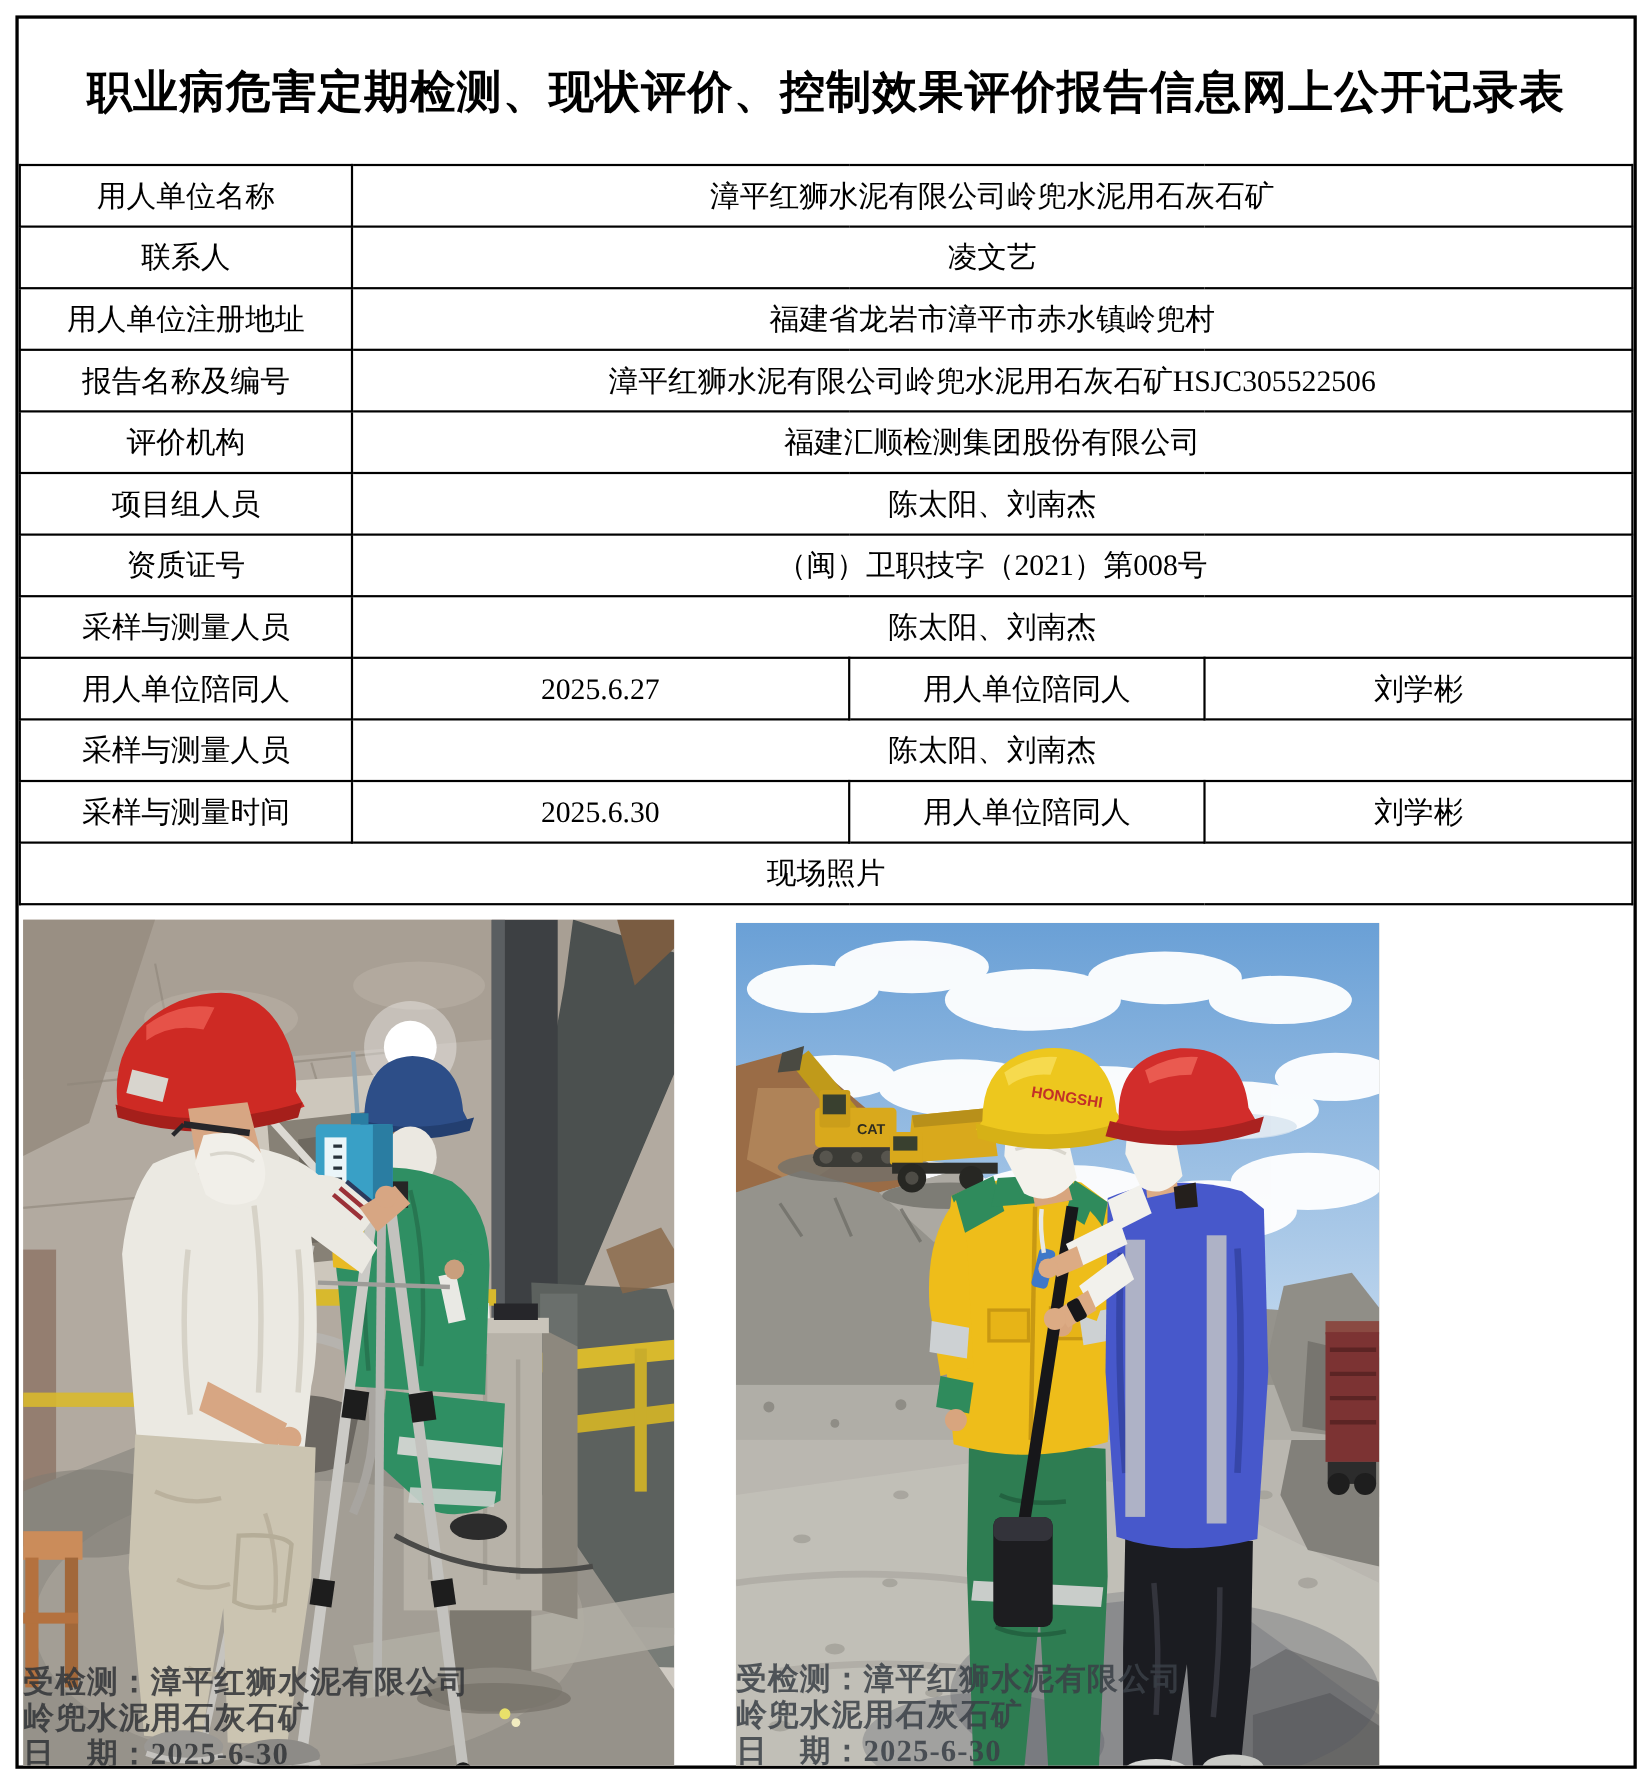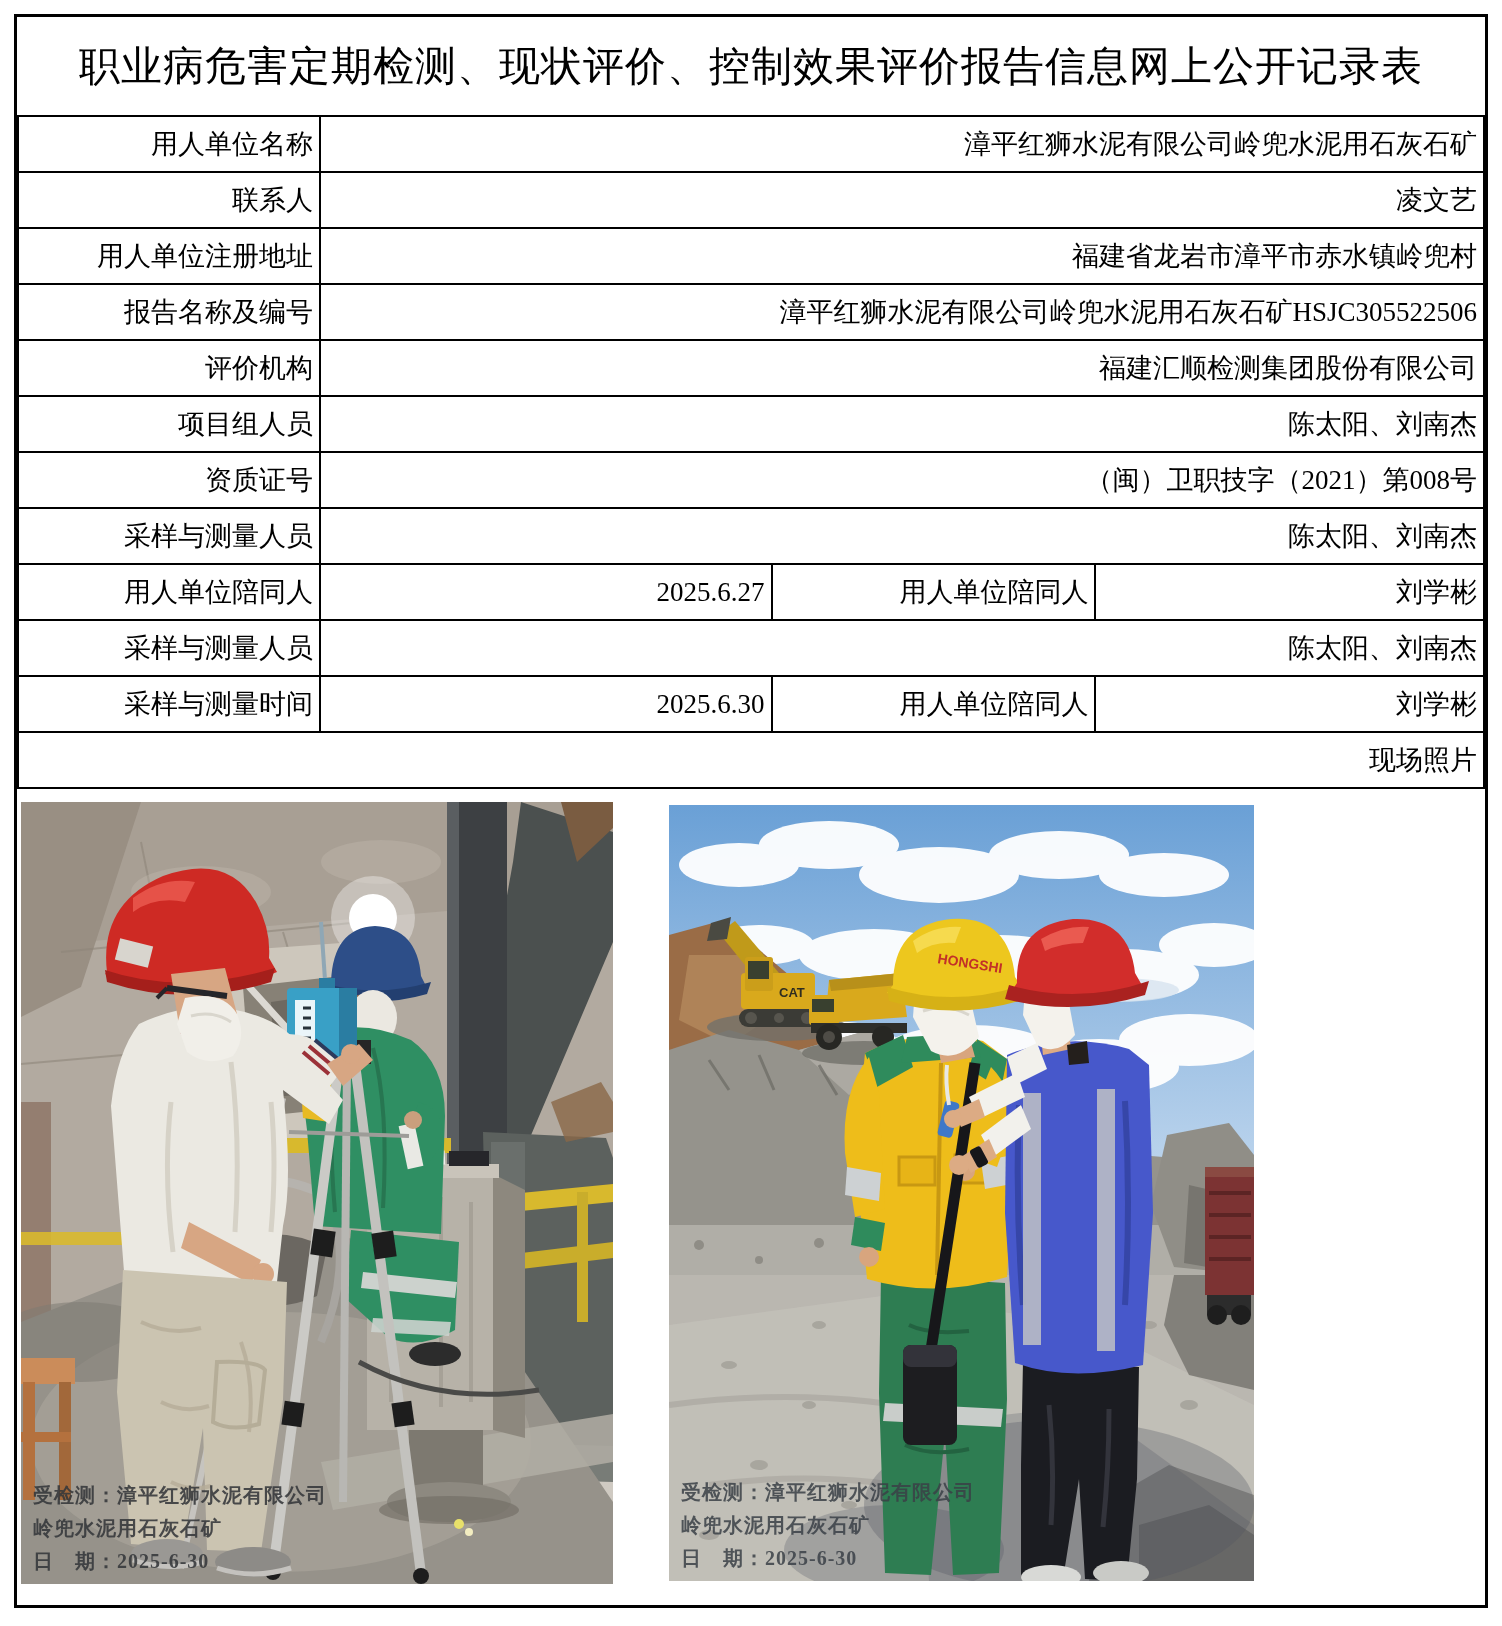--- a/index.html
+++ b/index.html
@@ -6,39 +6,39 @@
   body{
     width:1502px;height:1626px;position:relative;
     font-family:"Liberation Serif","DejaVu Serif",serif;
     color:#000;
   }
   .sheet{
     position:absolute;left:14px;top:14px;width:1474px;height:1594px;
     border:3px solid #000;box-sizing:border-box;background:#fff;overflow:hidden;
   }
   .doc-title{
-    height:98px;display:flex;align-items:center;justify-content:center;
-    font-size:41px;font-weight:400;letter-spacing:1px;white-space:nowrap;
+    height:132px;display:flex;align-items:center;justify-content:center;
+    font-size:41px;font-weight:700;letter-spacing:1px;white-space:nowrap;
   }
   table.record{
     width:100%;border-collapse:collapse;table-layout:fixed;
   }
   table.record td{
-    border:2px solid #000;height:54px;text-align:right;vertical-align:middle;
+    border:2px solid #000;height:54px;text-align:center;vertical-align:middle;
     font-size:27px;padding:0 6px;overflow:hidden;white-space:nowrap;
   }
   td.photos-header{height:57px;}
   .photo-area{position:relative;height:811px;}
   .photo{position:absolute;overflow:hidden;background:#cfcac2;}
   .photo.left{left:4px;top:13px;width:592px;height:782px;}
   .photo.right{left:652px;top:16px;width:585px;height:776px;}
   .photo svg{display:block;}
   .watermark{
-    position:absolute;left:12px;bottom:6px;
-    font-size:20px;line-height:33px;font-weight:700;letter-spacing:1px;
+    position:absolute;left:0;bottom:6px;
+    font-size:28px;line-height:33px;font-weight:700;letter-spacing:1px;
     color:rgba(52,55,58,0.88);white-space:nowrap;
   }
   .photo.right .watermark{color:rgba(58,63,70,0.85);}
   svg text{font-family:"Liberation Sans","DejaVu Sans",sans-serif;}
 </style>
 </head>
 <body>
 
 <div class="sheet">
 

